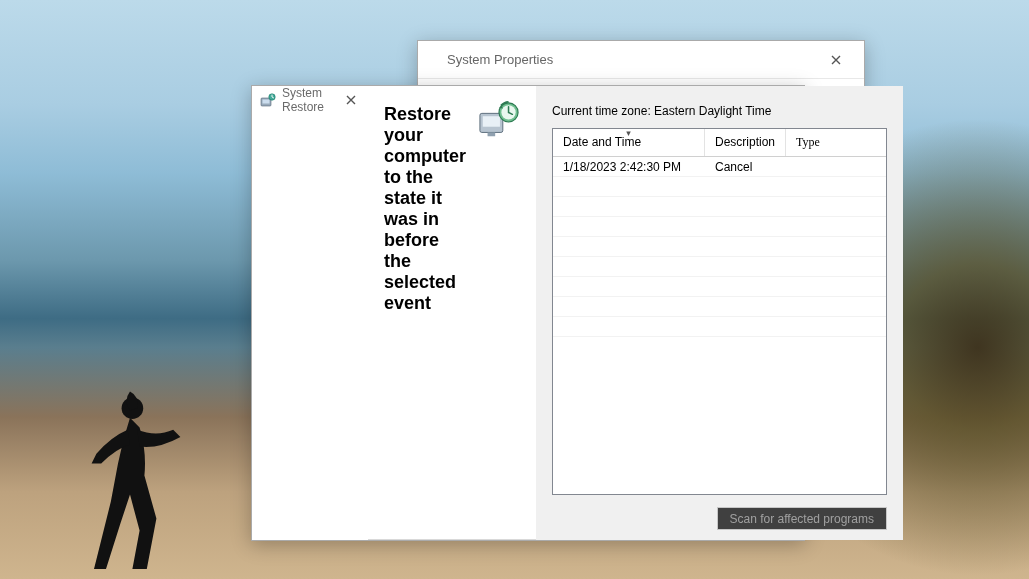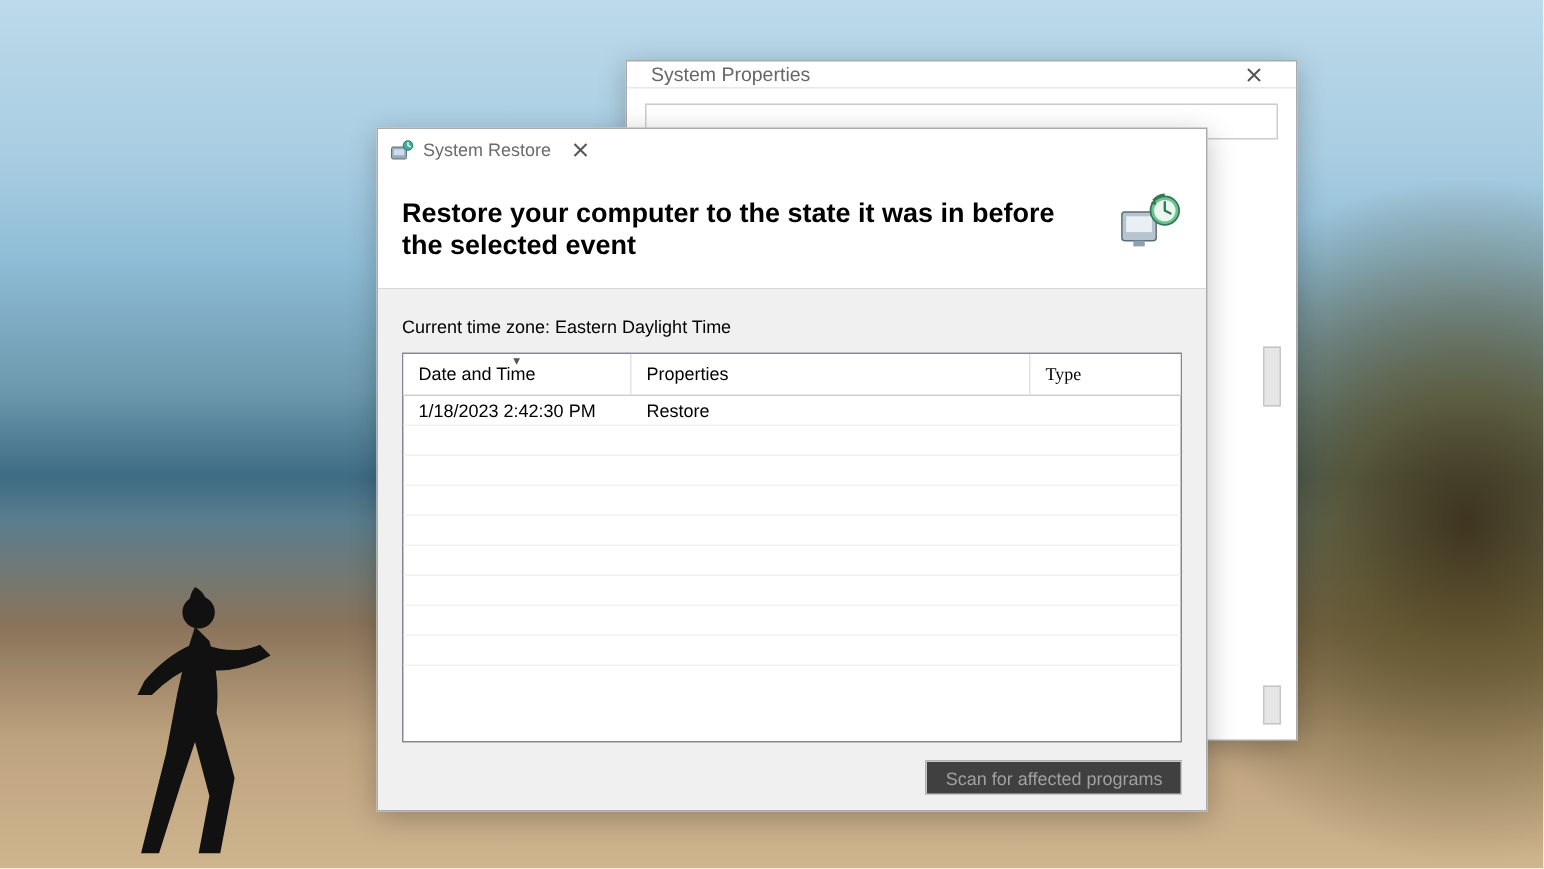--- a/index.html
+++ b/index.html
@@ -37,23 +37,23 @@
     background: #fff;
     border: 1px solid #aaa;
     box-shadow: 0 4px 18px rgba(0,0,0,0.25);
   }
   .win-parent {
     left: 417px; top: 40px;
     width: 448px; height: 454px;
     z-index: 1;
   }
   .titlebar {
-    height: 18px;
+    height: 38px;
     display: flex; align-items: center;
-    padding: 0 8px 0 16px;
+    padding: 0 8px 0 29px;
     color: #666;
     font-size: 13px;
     border-bottom: 1px solid #e8e8e8;
   }
   .titlebar .spacer { flex: 1; }
   .close-x {
     width: 40px; height: 28px;
     display: flex; align-items: center; justify-content: center;
     font-size: 14px; color: #555;
     cursor: pointer;
@@ -79,21 +79,21 @@
     width: 12px; height: 26px;
     background: #e6e6e6;
     border: 1px solid #c5c5c5;
   }
 
   
   .win-dialog {
     left: 251px; top: 85px;
     width: 554px; height: 456px;
     z-index: 2;
-    display: flex; flex-direction: column;
+    display: flex; flex-direction: row;
   }
   .dlg-titlebar {
     height: 28px;
     display: flex; align-items: center;
     padding: 0 4px 0 8px;
     color: #6a6a6a;
     font-size: 12px;
   }
   .dlg-titlebar .app-icon { margin-right: 6px; display:inline-flex; }
   .dlg-header-strip {
@@ -263,30 +263,30 @@
   <div class="dlg-body">
     <div class="tz-line">Current time zone: Eastern Daylight Time</div>
 
     <div class="rp-table">
       <div class="rp-head">
         <div class="col col-dt">
           <span class="sort-ind">▾</span>
           <span>Date and Time</span>
         </div>
         <div class="col col-desc">
-          <span>Properties</span>
+          <span>Description</span>
         </div>
         <div class="col col-type">
           <span>Type</span>
         </div>
       </div>
       <div class="rp-rows">
         <div class="rp-row">
           <div class="cell col-dt">1/18/2023 2:42:30 PM</div>
-          <div class="cell col-type">Restore</div>
+          <div class="cell col-type">Cancel</div>
         </div>
         <div class="rp-row empty">
             <div class="cell col-dt"></div>
             <div class="cell col-desc"></div>
             <div class="cell col-type"></div>
           </div>
         <div class="rp-row empty">
             <div class="cell col-dt"></div>
             <div class="cell col-desc"></div>
             <div class="cell col-type"></div>

